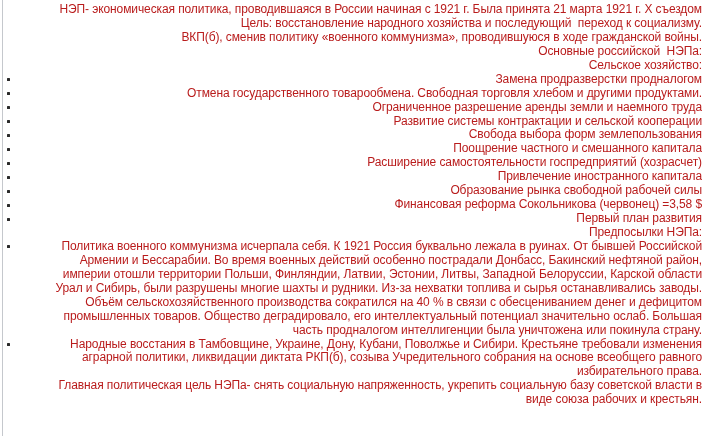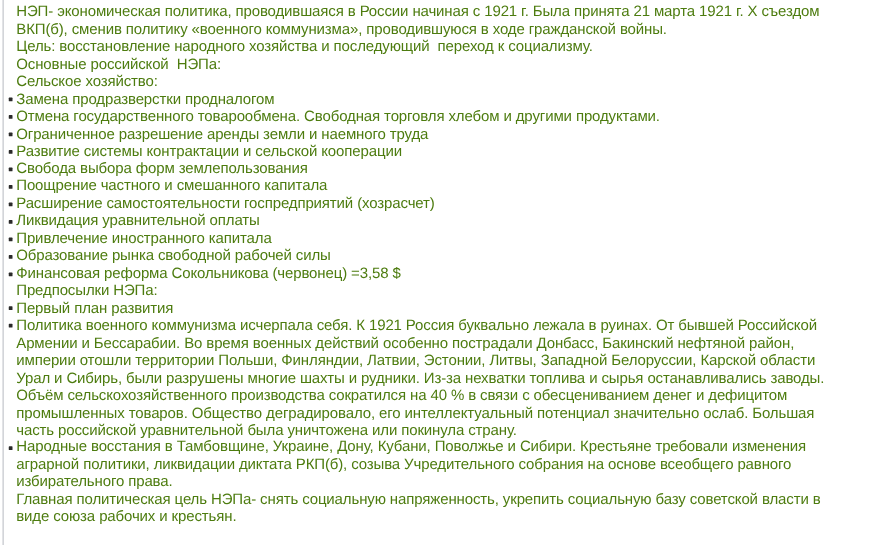--- a/index.html
+++ b/index.html
@@ -17,24 +17,25 @@
     top: 0;
     width: 1px;
     height: 436px;
     background: #c5c8cd;
   }
   .doc {
     position: absolute;
     left: 13px;
     top: 3px;
     width: 689px;
-    color: #4d7c0f;
+    color: #b91c1c;
     font-size: 12px;
     line-height: 13.95px;
     letter-spacing: -0.1px;
+    text-align: right;
   }
   .line {
     position: relative;
     white-space: pre;
     height: 13.95px;
     overflow: visible;
   }
   .bm {
     position: absolute;
     left: -6px;
@@ -46,42 +47,41 @@
   }
   .u { }
 </style>
 </head>
 <body>
 
 <div class="page-left-border"></div>
 
 <div class="doc">
   <div class="line"><span>НЭП- экономическая политика, проводившаяся в России начиная с 1921 г. Была принята 21 марта 1921 г. Х съездом</span></div>
+  <div class="line"><span>Цель: восстановление народного хозяйства и последующий  переход к социализму.</span></div>
   <div class="line"><span>ВКП(б), сменив политику «военного коммунизма», проводившуюся в ходе гражданской войны.</span></div>
-  <div class="line"><span>Цель: восстановление народного хозяйства и последующий  переход к социализму.</span></div>
   <div class="line"><span>Основные российской  НЭПа:</span></div>
   <div class="line"><span>Сельское хозяйство:</span></div>
   <div class="line"><span class="bm"></span><span>Замена продразверстки продналогом</span></div>
   <div class="line"><span class="bm"></span><span>Отмена государственного товарообмена. Свободная торговля хлебом и другими продуктами.</span></div>
   <div class="line"><span class="bm"></span><span>Ограниченное разрешение аренды земли и наемного труда</span></div>
   <div class="line"><span class="bm"></span><span>Развитие системы контрактации и сельской кооперации</span></div>
   <div class="line"><span class="bm"></span><span>Свобода выбора форм землепользования</span></div>
   <div class="line"><span class="bm"></span><span>Поощрение частного и смешанного капитала</span></div>
   <div class="line"><span class="bm"></span><span>Расширение самостоятельности госпредприятий (хозрасчет)</span></div>
-  <div class="line"><span class="bm"></span><span>Ликвидация уравнительной оплаты</span></div>
   <div class="line"><span class="bm"></span><span>Привлечение иностранного капитала</span></div>
   <div class="line"><span class="bm"></span><span>Образование рынка свободной рабочей силы</span></div>
   <div class="line"><span class="bm"></span><span>Финансовая реформа Сокольникова (червонец) =3,58 $</span></div>
+  <div class="line"><span class="bm"></span><span>Первый план развития</span></div>
   <div class="line"><span>Предпосылки НЭПа:</span></div>
-  <div class="line"><span class="bm"></span><span>Первый план развития</span></div>
   <div class="line"><span class="bm"></span><span class="u">Политика военного коммунизма исчерпала себя</span><span>. К 1921 Россия буквально лежала в руинах. От бывшей Российской</span></div>
   <div class="line"><span>Армении и Бессарабии. Во время военных действий особенно пострадали Донбасс, Бакинский нефтяной район,</span></div>
   <div class="line"><span>империи отошли территории Польши, Финляндии, Латвии, Эстонии, Литвы, Западной Белоруссии, Карской области</span></div>
   <div class="line"><span>Урал и Сибирь, были разрушены многие шахты и рудники. Из-за нехватки топлива и сырья останавливались заводы.</span></div>
   <div class="line"><span>Объём сельскохозяйственного производства сократился на 40 % в связи с обесцениванием денег и дефицитом</span></div>
   <div class="line"><span>промышленных товаров. Общество деградировало, его интеллектуальный потенциал значительно ослаб. Большая</span></div>
-  <div class="line"><span>часть российской уравнительной была уничтожена или покинула страну.</span></div>
+  <div class="line"><span>часть продналогом интеллигенции была уничтожена или покинула страну.</span></div>
   <div class="line"><span class="bm"></span><span>Народные восстания в Тамбовщине, Украине, Дону, Кубани, Поволжье и Сибири. Крестьяне требовали изменения</span></div>
   <div class="line"><span>аграрной политики, ликвидации диктата РКП(б), созыва Учредительного собрания на основе всеобщего равного</span></div>
   <div class="line"><span>избирательного права.</span></div>
   <div class="line"><span class="u">Главная политическая цель НЭПа</span><span>- снять социальную напряженность, укрепить социальную базу советской власти в</span></div>
   <div class="line"><span>виде союза рабочих и крестьян.</span></div>
 </div>
 
 </body></html>

